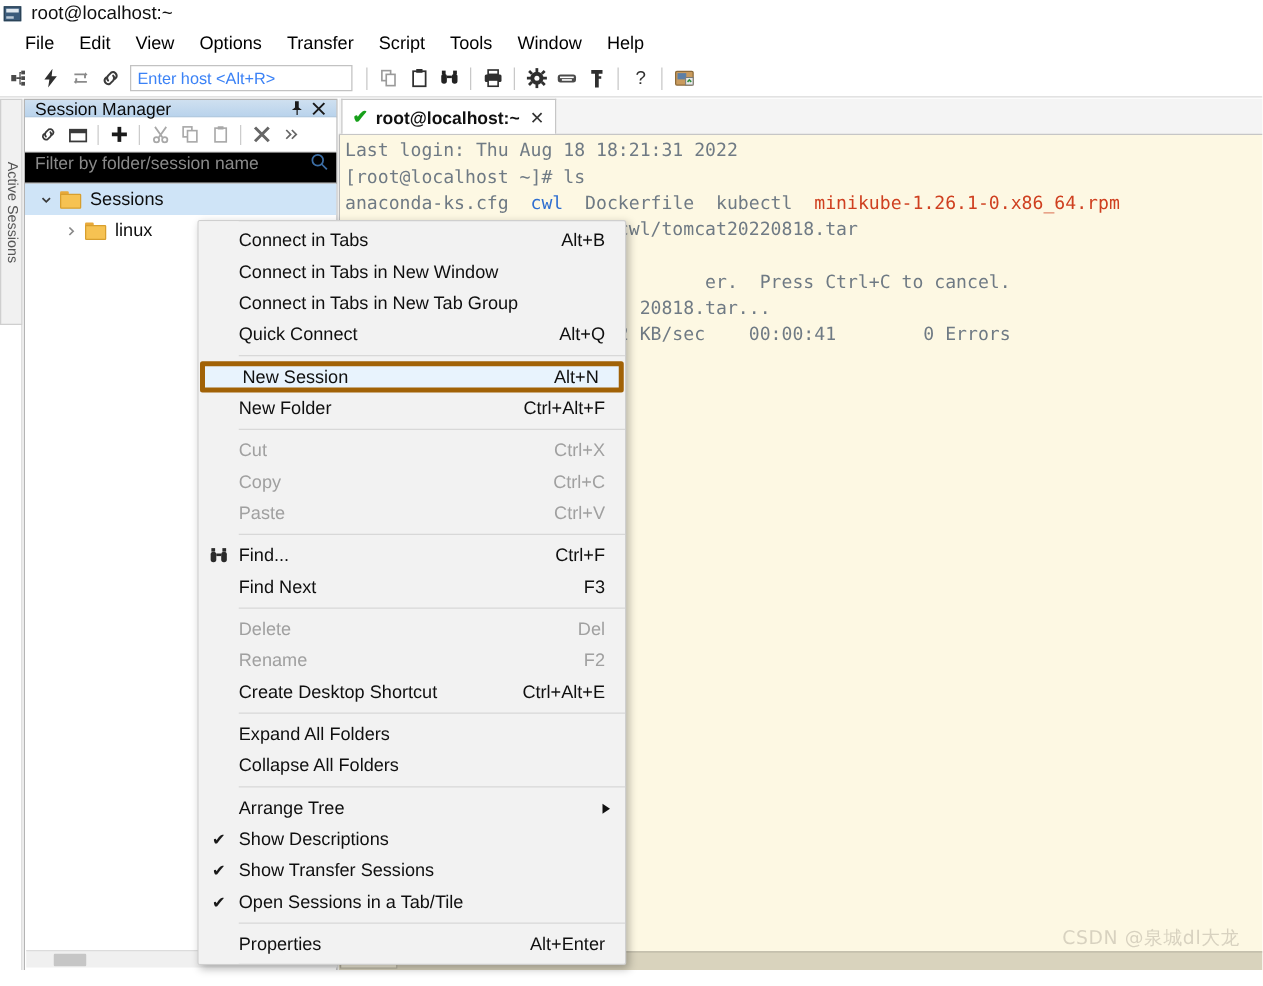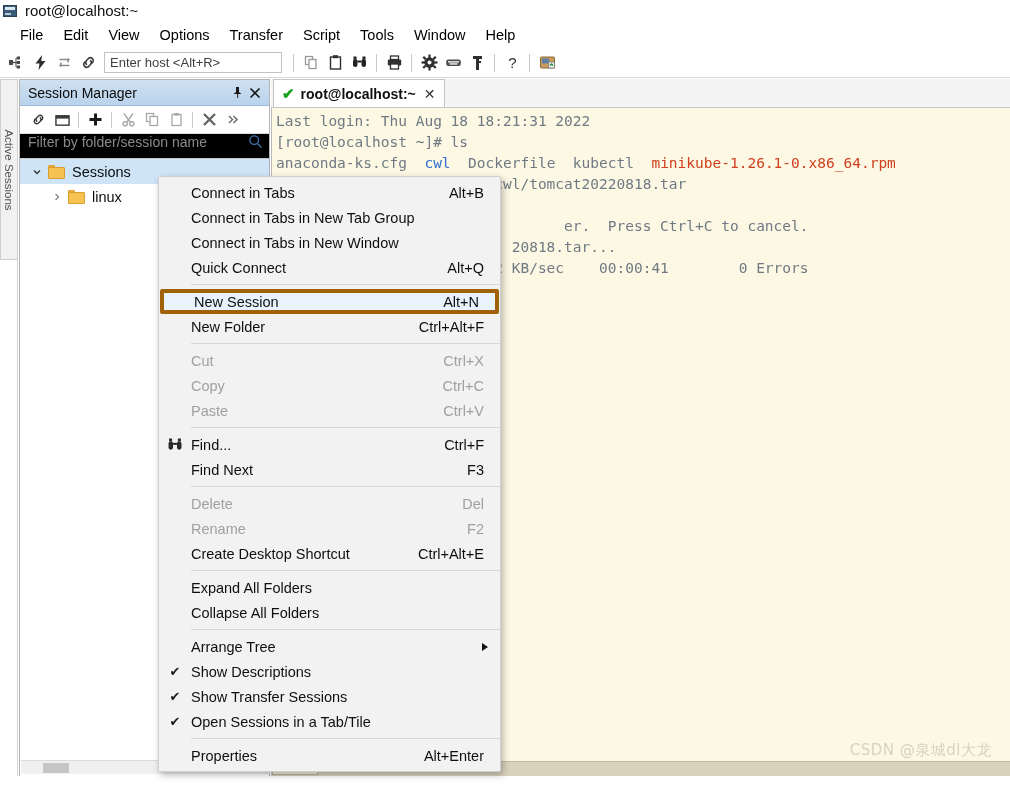--- a/index.html
+++ b/index.html
@@ -65,21 +65,21 @@
     width: 24px; height: 24px; display: flex; align-items: center; justify-content: center;
     color: #404040; flex: none; cursor: default;
   }
   .tb-btn svg { display: block; }
   .tb-sep { width: 1px; height: 18px; background: #c8c8c8; margin: 0 5px; flex: none; }
   #hostbox {
     width: 178px; height: 21px; border: 1px solid #c2c2c2; background: #ffffff;
     margin: 0 6px 0 4px; display: flex; align-items: center; padding: 0 5px;
     box-sizing: border-box; flex: none;
   }
-  #hostbox .ph { font-size: 13px; color: #404040; white-space: nowrap; }
+  #hostbox .ph { font-size: 13px; color: #3b82f6; white-space: nowrap; }
 
   
   #actstrip {
     position: absolute; left: 0; top: 79px; width: 18px; height: 181px;
     background: #f1f1f1; border: 1px solid #cfcfcf; box-sizing: border-box;
   }
   #actstrip .vtext {
     position: absolute; left: 50%; top: 50%;
     transform: translate(-50%,-50%) rotate(90deg);
     transform-origin: center center;
@@ -91,21 +91,21 @@
     background: #ffffff; border-right: 1px solid #d5d5d5; box-sizing: border-box;
   }
 
   
   #sessmgr {
     position: absolute; left: 19px; top: 79px; width: 251px; height: 697px;
     background: #ffffff;
     border: 1px solid #b4b4b4; box-sizing: border-box;
   }
   #sm-header {
-    height: 26px;
+    height: 14px;
     background: linear-gradient(to bottom, #cfe0f0 0%, #b9d3ec 100%);
     border-bottom: 1px solid #9fbcd8;
     display: flex; align-items: center; padding: 0 5px 0 8px; box-sizing: border-box;
   }
   #sm-header .t { font-size: 14px; color: #0a0a0a; flex: 1; }
   #sm-header .hb {
     width: 18px; height: 18px; display: flex; align-items: center; justify-content: center;
     color: #1a1a1a; cursor: default;
   }
   #sm-toolbar {
@@ -501,26 +501,26 @@
 
   <div id="ctxmenu">
     <div class="gutter-bg"></div>
   <div class="cm-item">
         <span class="gut"></span>
         <span class="lab">Connect in Tabs</span>
         <span class="acc">Alt+B</span>
       </div>
       <div class="cm-item">
         <span class="gut"></span>
+        <span class="lab">Connect in Tabs in New Window</span>
+        <span class="acc"></span>
+      </div>
+      <div class="cm-item">
+        <span class="gut"></span>
         <span class="lab">Connect in Tabs in New Tab Group</span>
-        <span class="acc"></span>
-      </div>
-      <div class="cm-item">
-        <span class="gut"></span>
-        <span class="lab">Connect in Tabs in New Window</span>
         <span class="acc"></span>
       </div>
       <div class="cm-item">
         <span class="gut"></span>
         <span class="lab">Quick Connect</span>
         <span class="acc">Alt+Q</span>
       </div>
       <div class="cm-sep"></div>
       <div class="cm-item hl">
         <span class="gut"></span>

